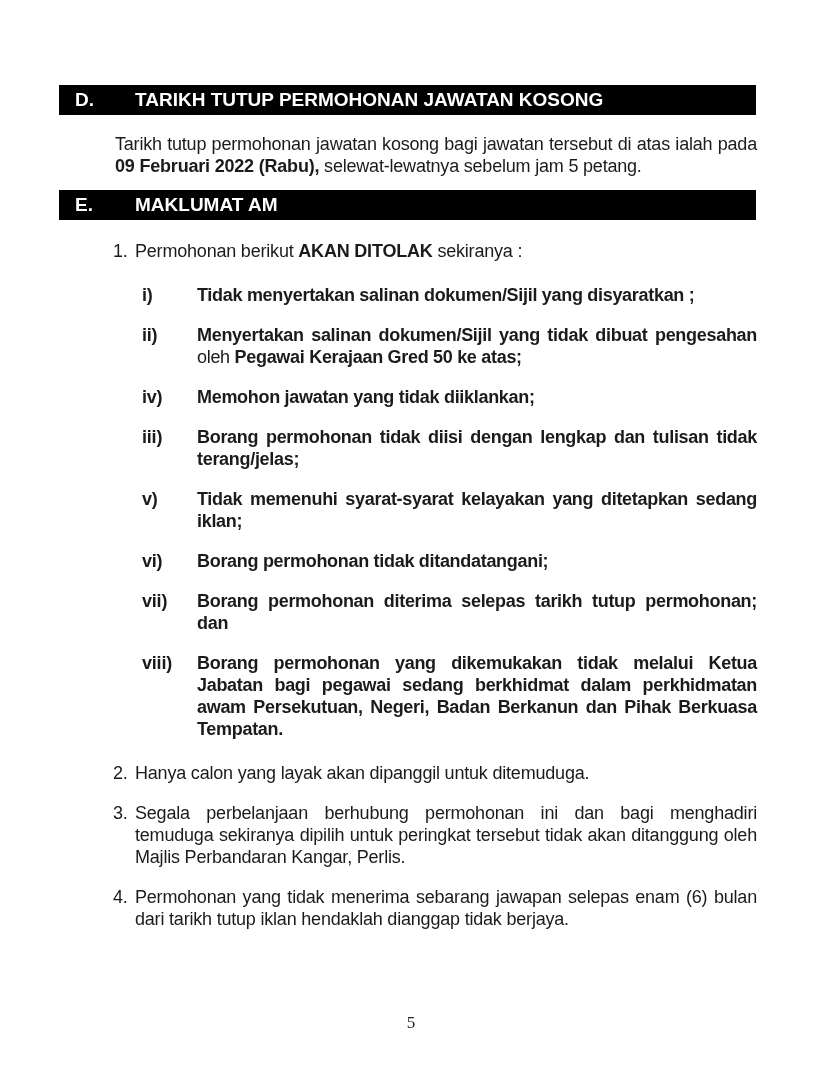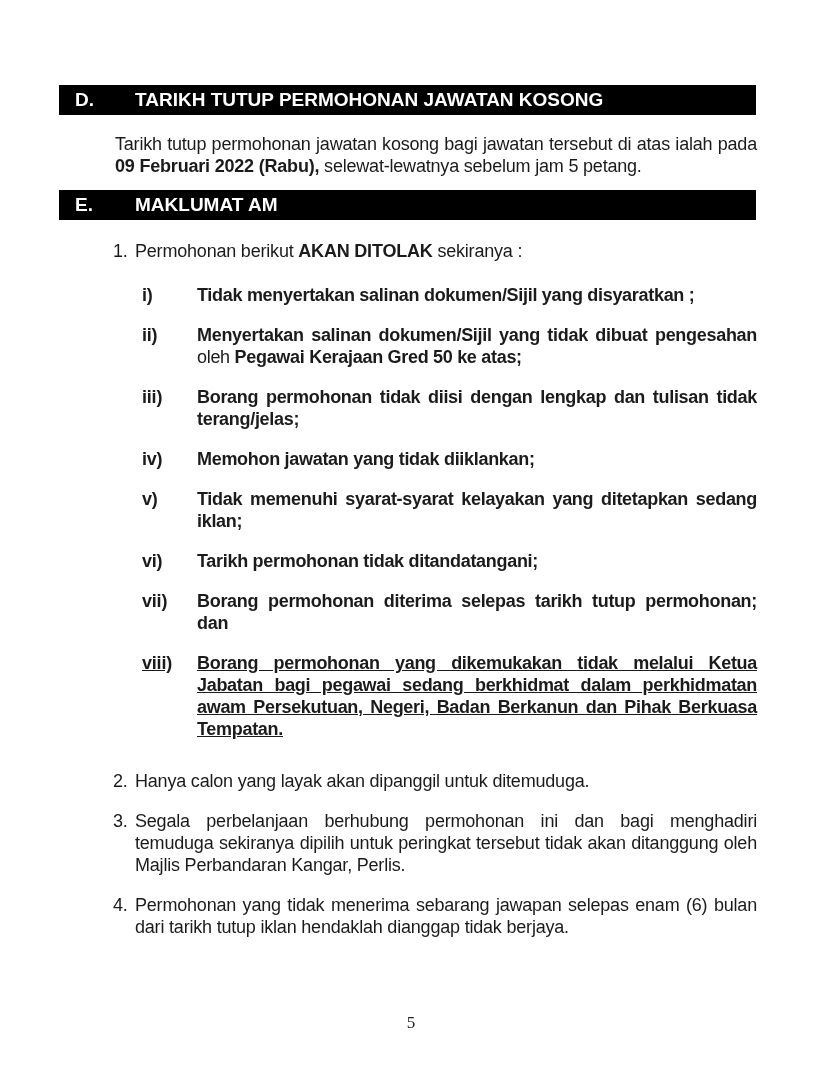--- a/index.html
+++ b/index.html
@@ -46,21 +46,21 @@
   .olist {
     margin: 20px 0 0 113px;
     width: 644px;
   }
   .oitem { display: flex; margin-bottom: 18px; }
   .oitem:last-child { margin-bottom: 0; }
   .onum { flex: none; width: 22px; }
   .obody { flex: 1; text-align: justify; }
   .rlist { margin-top: 22px; margin-left: 7px; }
   .ritem { display: flex; margin-bottom: 18px; }
-  .ritem:last-child { margin-bottom: 12px; text-decoration: underline; }
+  .ritem:last-child { margin-bottom: 4px; }
   .rlabel { flex: none; width: 55px; font-weight: bold; }
   .rbody {
     flex: 1;
     text-align: justify;
     font-weight: bold;
     letter-spacing: -0.3px;
   }
   .rbody .r { font-weight: normal; margin-top: 8px; }
   .page-number {
     position: absolute;
@@ -104,37 +104,37 @@
             <span class="rlabel">i)</span>
             <span class="rbody">Tidak menyertakan salinan dokumen/Sijil yang disyaratkan ;</span>
           </div>
 
           <div class="ritem">
             <span class="rlabel">ii)</span>
             <span class="rbody"><span>Menyertakan salinan dokumen/Sijil yang tidak dibuat pengesahan </span><span class="r">oleh </span><span>Pegawai Kerajaan Gred 50 ke atas;</span></span>
           </div>
 
           <div class="ritem">
-            <span class="rlabel">iii)</span>
-            <span class="rbody">Borang permohonan tidak diisi dengan lengkap dan tulisan tidak terang/jelas;</span>
+            <span class="rlabel">iv)</span>
+            <span class="rbody">Memohon jawatan yang tidak diiklankan;</span>
           </div>
 
           <div class="ritem">
-            <span class="rlabel">iv)</span>
-            <span class="rbody">Memohon jawatan yang tidak diiklankan;</span>
+            <span class="rlabel">iii)</span>
+            <span class="rbody">Borang permohonan tidak diisi dengan lengkap dan tulisan tidak terang/jelas;</span>
           </div>
 
           <div class="ritem">
             <span class="rlabel">v)</span>
             <span class="rbody">Tidak memenuhi syarat-syarat kelayakan yang ditetapkan sedang iklan;</span>
           </div>
 
           <div class="ritem">
             <span class="rlabel">vi)</span>
-            <span class="rbody">Tarikh permohonan tidak ditandatangani;</span>
+            <span class="rbody">Borang permohonan tidak ditandatangani;</span>
           </div>
 
           <div class="ritem">
             <span class="rlabel">vii)</span>
             <span class="rbody">Borang permohonan diterima selepas tarikh tutup permohonan; dan</span>
           </div>
 
           <div class="ritem">
             <span class="rlabel">viii)</span>
             <span class="rbody">Borang permohonan yang dikemukakan tidak melalui Ketua Jabatan bagi pegawai sedang berkhidmat dalam perkhidmatan awam Persekutuan, Negeri, Badan Berkanun dan Pihak Berkuasa Tempatan.</span>

